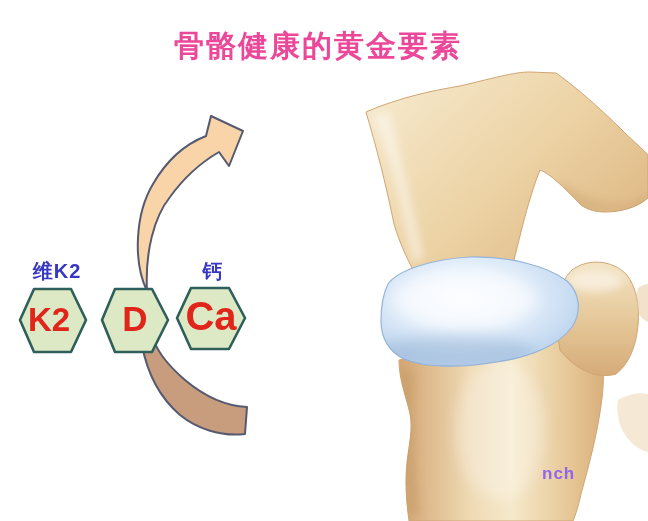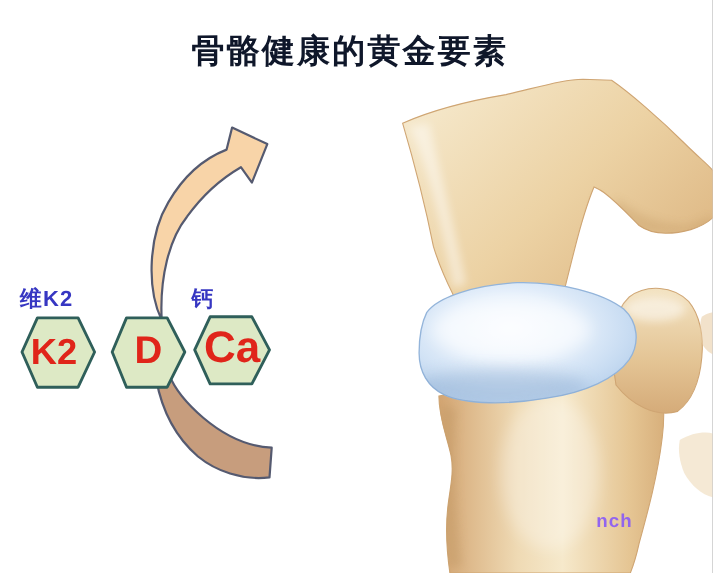--- a/index.html
+++ b/index.html
@@ -3,26 +3,26 @@
 <meta charset="utf-8">
 <style>
   html,body{margin:0;padding:0;background:#888;}
   .canvas{
     position:relative; width:648px; height:521px; background:#ffffff;
     overflow:hidden; font-family:"Liberation Sans", sans-serif;
   }
   .title{
     position:absolute; left:170px; top:26px; width:296px; height:40px;
     text-align:center; font-family:"Liberation Serif", serif;
-    font-size:30px; font-weight:bold; color:#0f172a; letter-spacing:2px;
+    font-size:30px; font-weight:bold; color:#ec4899; letter-spacing:2px;
     white-space:nowrap;
   }
   .art{position:absolute; left:0; top:0;}
   .hex-label{
-    position:absolute; width:78px; text-align:left;
+    position:absolute; width:78px; text-align:center;
     font-size:20px; font-weight:bold; color:#3737c2; letter-spacing:1px;
   }
   .hex-label.k2{left:18px; top:258px;}
   .hex-label.d {left:92px; top:256px;}
   .hex-label.ca{left:174px; top:258px;}
   .hex-symbol{
     position:absolute; text-align:center; font-weight:bold; color:#e0251a;
     font-family:"Liberation Sans", sans-serif;
   }
   .hex-symbol.k2{left:16px;  top:302px; width:66px; font-size:33px; line-height:36px;}

